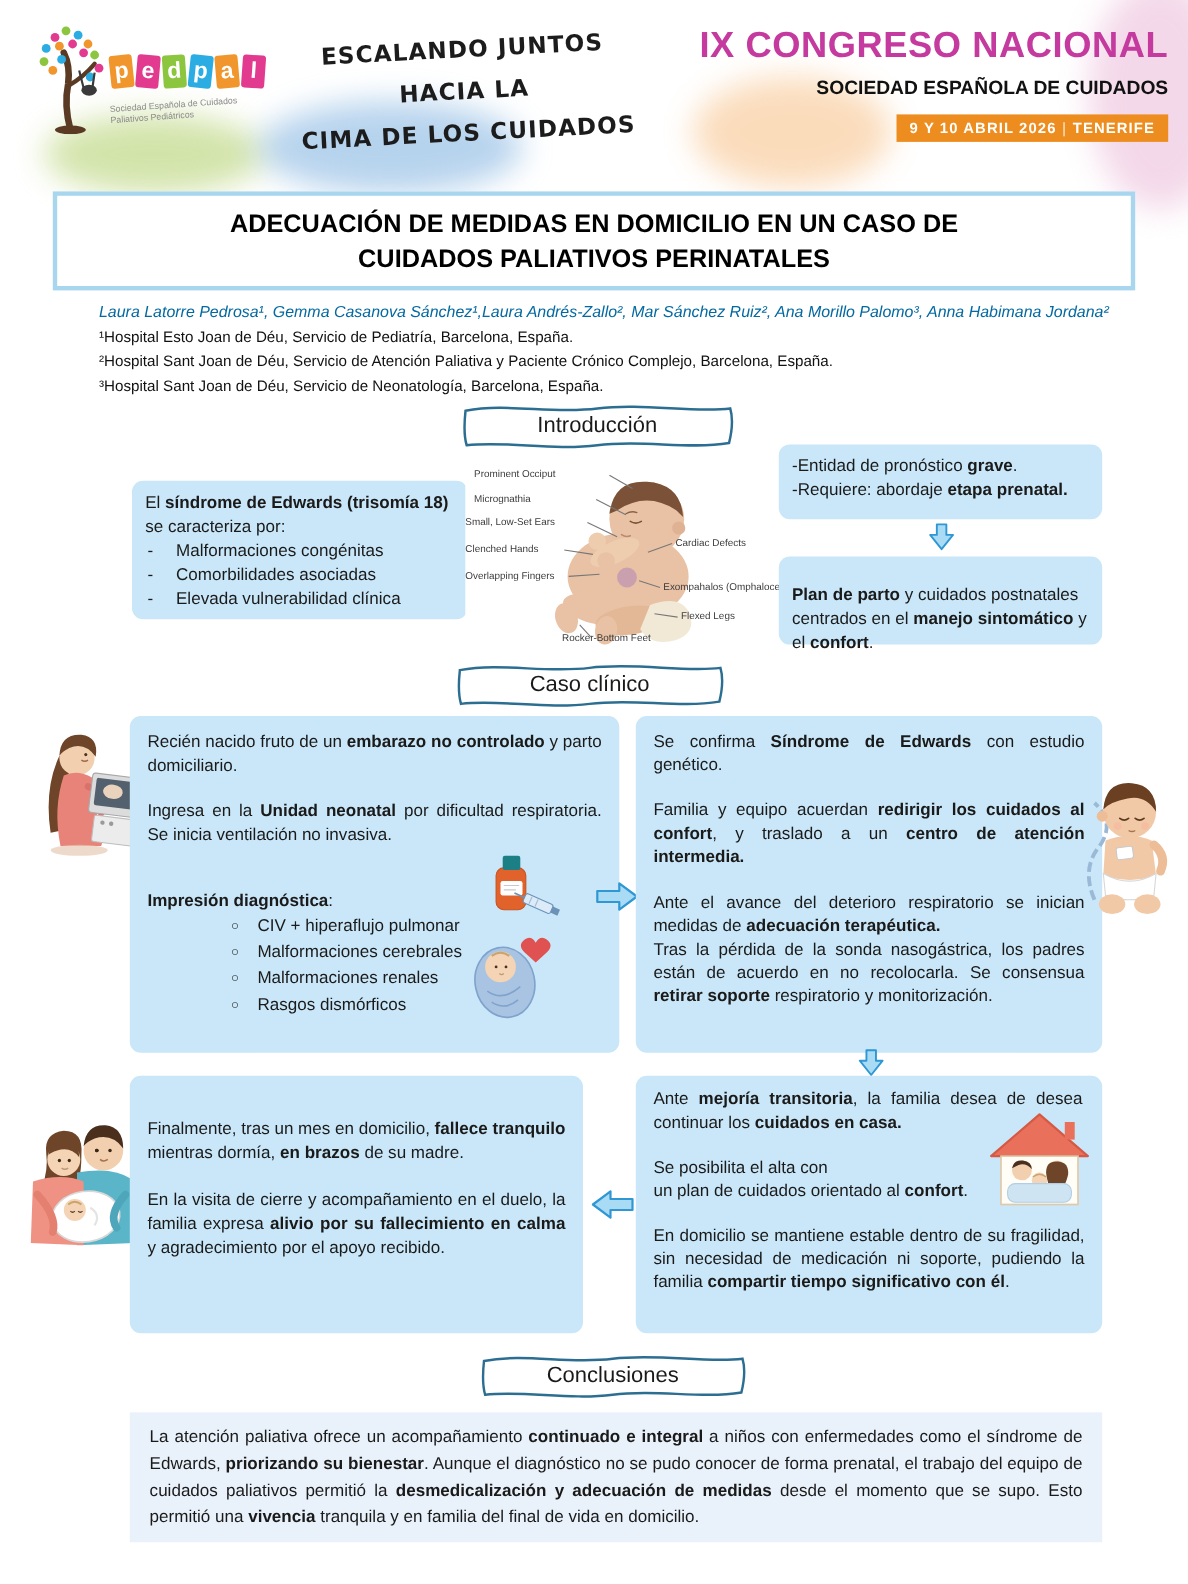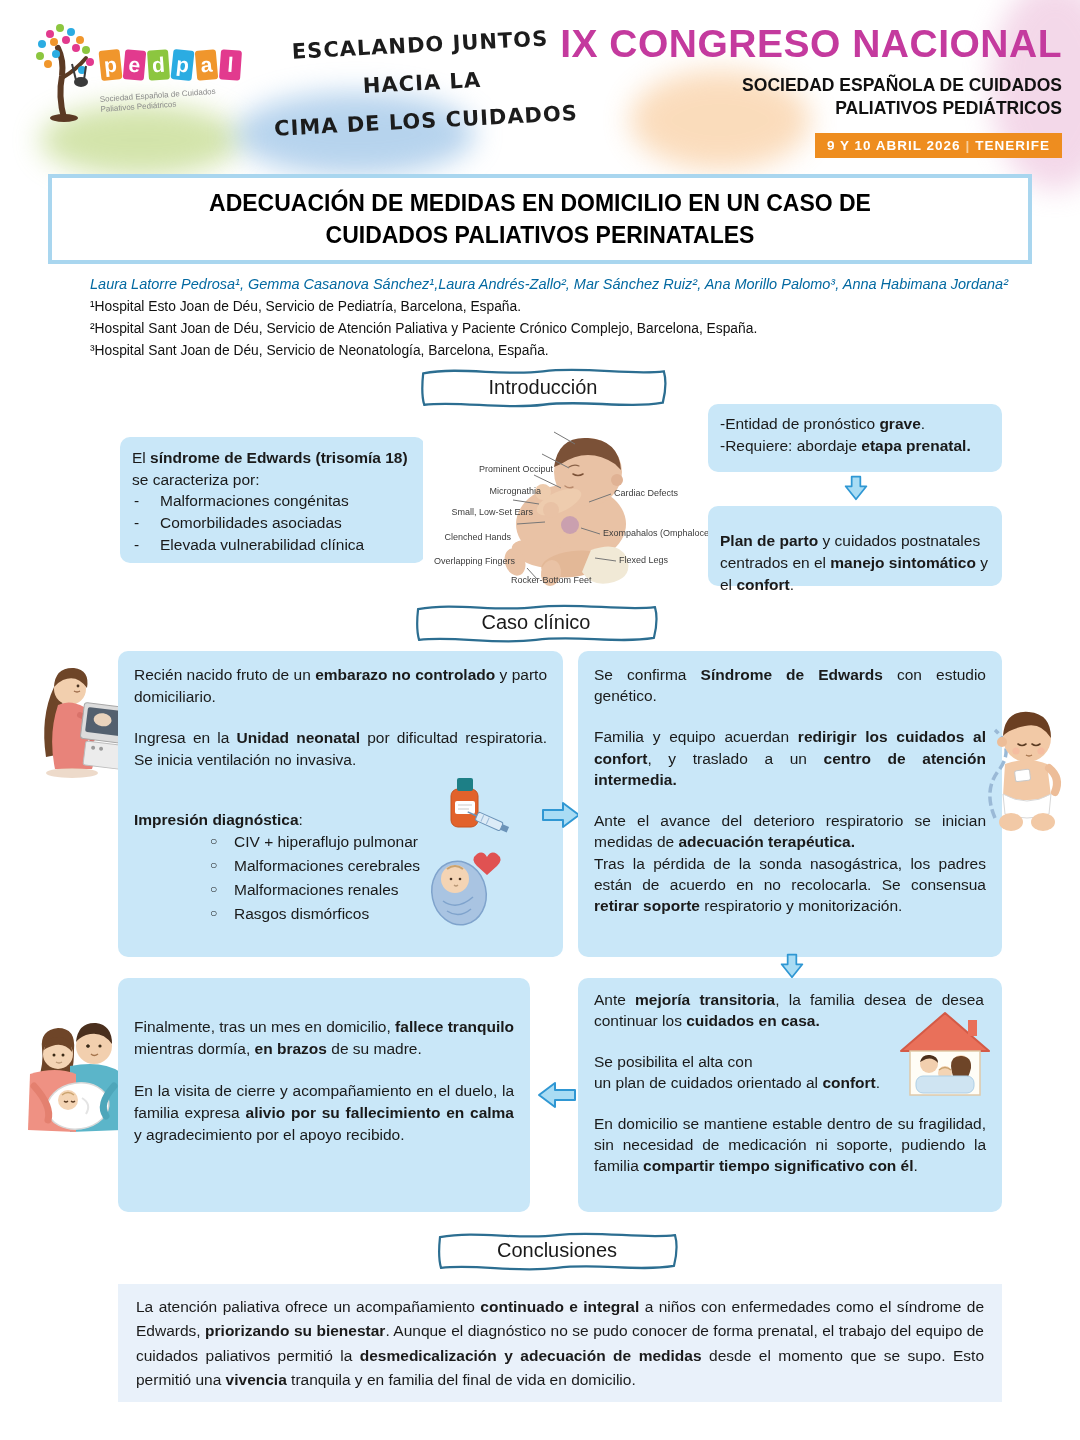--- a/index.html
+++ b/index.html
@@ -26,21 +26,21 @@
   .ll4{background:#f0962c;transform:rotate(-5deg);}
   .ll5{background:#e23a8e;transform:rotate(4deg);}
   .logo-sub{position:absolute;left:72px;top:72px;width:140px;font-size:8px;color:#8a8a8a;
     line-height:1.25;transform:rotate(-4deg);}
 
   .slogan{left:272px;top:26px;width:300px;text-align:center;transform:rotate(-3deg);
     font-family:"DejaVu Sans",sans-serif;font-weight:700;color:#1c1c1c;}
   .slogan-line{font-size:21px;letter-spacing:1px;line-height:38px;white-space:nowrap;}
 
   .congress{right:18px;top:22px;width:520px;text-align:right;}
-  .congress-title{font-size:39px;font-weight:700;color:#c43a9e;letter-spacing:.5px;}
+  .congress-title{font-size:33px;font-weight:700;color:#c43a9e;letter-spacing:.5px;}
   .congress-org{margin-top:8px;font-size:17.5px;font-weight:700;color:#111;line-height:1.3;}
   .date-badge{display:inline-block;margin-top:13px;background:#ee8d1f;color:#fff;
     font-size:13.5px;font-weight:700;letter-spacing:1px;padding:5px 12px;}
   .date-sep{color:#f8cf9b;padding:0 5px;}
 
   
   .title-box{left:48px;top:174px;width:984px;height:90px;border:4px solid #a9d6ef;
     background:#fff;box-sizing:border-box;display:flex;flex-direction:column;
     justify-content:center;align-items:center;gap:5px;}
   .title-line{font-size:23px;font-weight:700;color:#000;}
@@ -83,21 +83,21 @@
   .bottom-right{left:578px;top:978px;width:424px;height:234px;padding:11px 16px;
     text-align:justify;line-height:1.36;}
   .bottom-right .gap{margin-bottom:20px;}
 
   .concl-box{left:118px;top:1284px;width:884px;height:118px;background:#e9f1fa;
     box-sizing:border-box;padding:11px 18px;font-size:15.5px;line-height:1.58;text-align:justify;}
 
   
   .baby-diagram{left:423px;top:412px;width:282px;height:182px;background:#fff;}
   .bd-label{position:absolute;font-size:9px;color:#3c3c3c;white-space:nowrap;}
-  .bd-left{text-align:right;margin-top:38px;}
+  .bd-left{}
 
   
   .art{position:absolute;}
 </style>
 </head>
 <body>
 
 <div class="poster">
 
   <header class="abs" style="left:0;top:0;width:1080px;height:170px;">
@@ -142,21 +142,20 @@
     <div class="abs slogan">
       <div class="slogan-line">ESCALANDO JUNTOS</div>
       <div class="slogan-line">HACIA LA</div>
       <div class="slogan-line">CIMA DE LOS CUIDADOS</div>
     </div>
 
     <div class="abs congress">
       <div class="congress-title">IX CONGRESO NACIONAL</div>
       <div class="congress-org">
         <div>SOCIEDAD ESPAÑOLA DE CUIDADOS</div>
-        <div>PALIATIVOS PEDIÁTRICOS</div>
       </div>
       <div class="date-badge">
         <span>9 Y 10 ABRIL 2026</span><span class="date-sep">|</span><span>TENERIFE</span>
       </div>
     </div>
   </header>
 
   <section class="abs title-box">
     <div class="title-line">ADECUACIÓN DE MEDIDAS EN DOMICILIO EN UN CASO DE</div>
     <div class="title-line">CUIDADOS PALIATIVOS PERINATALES</div>

